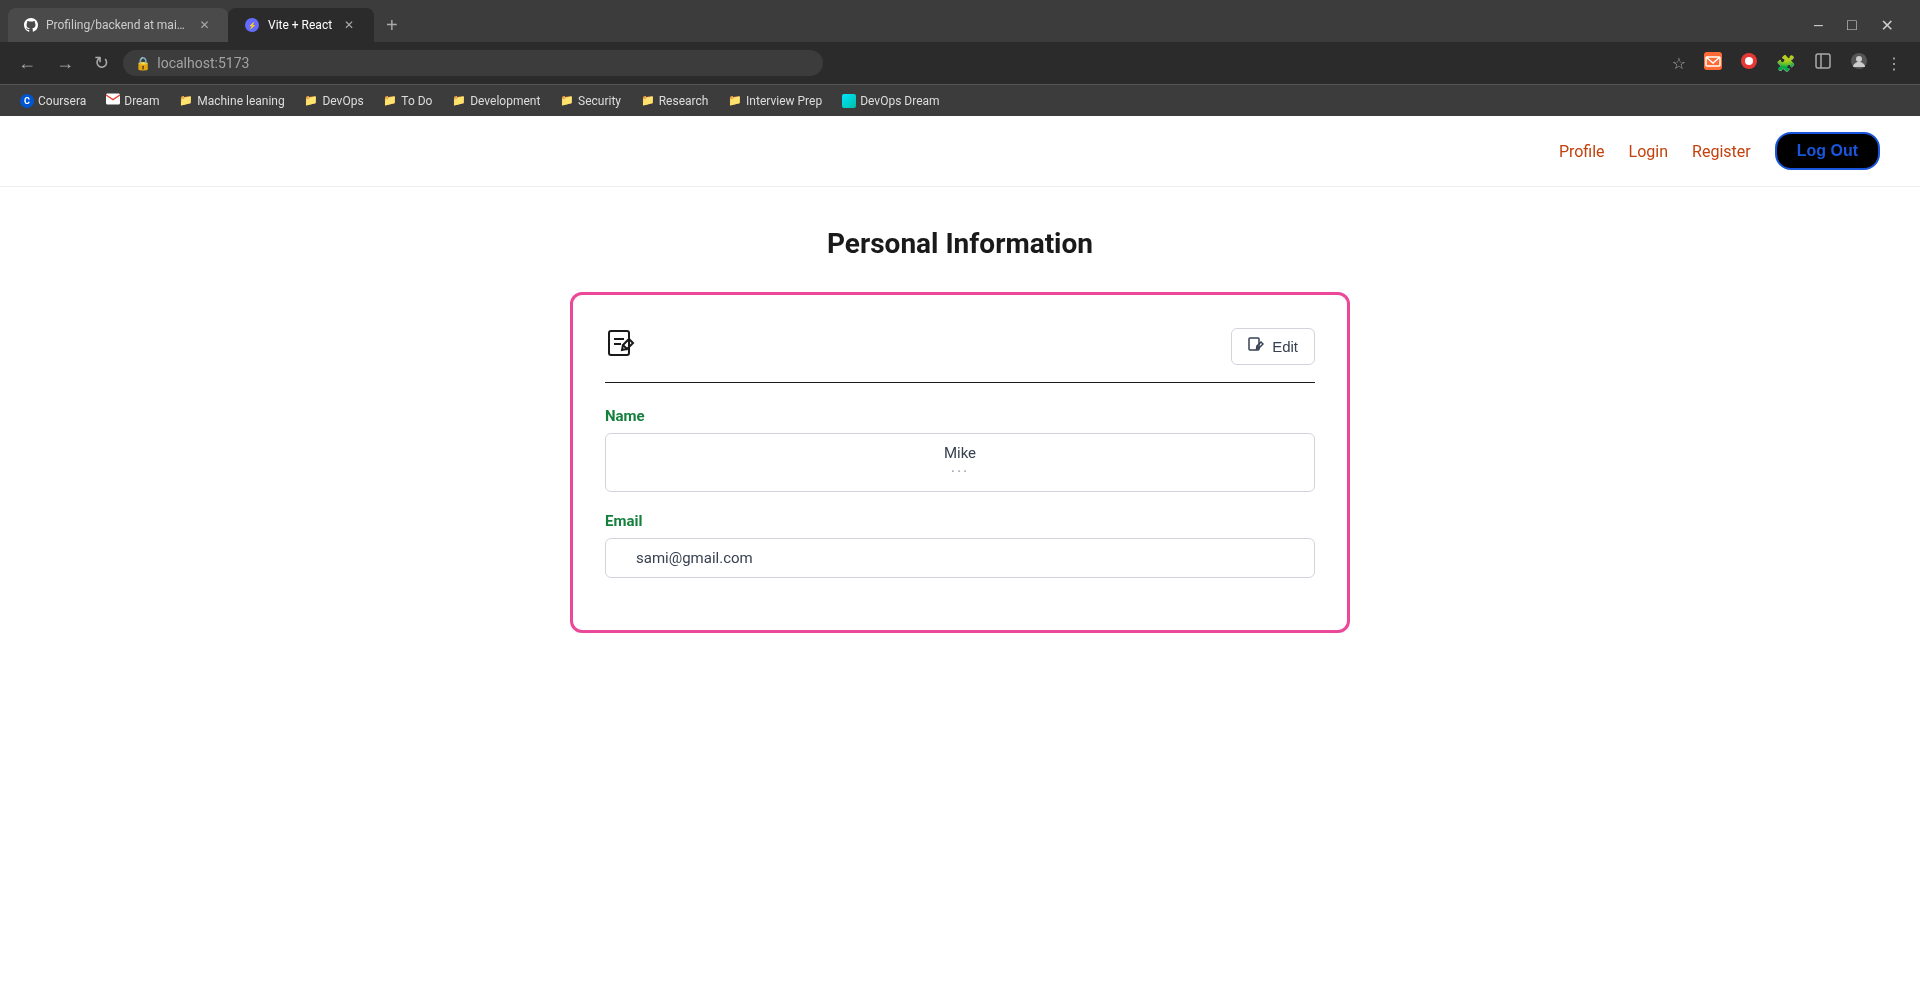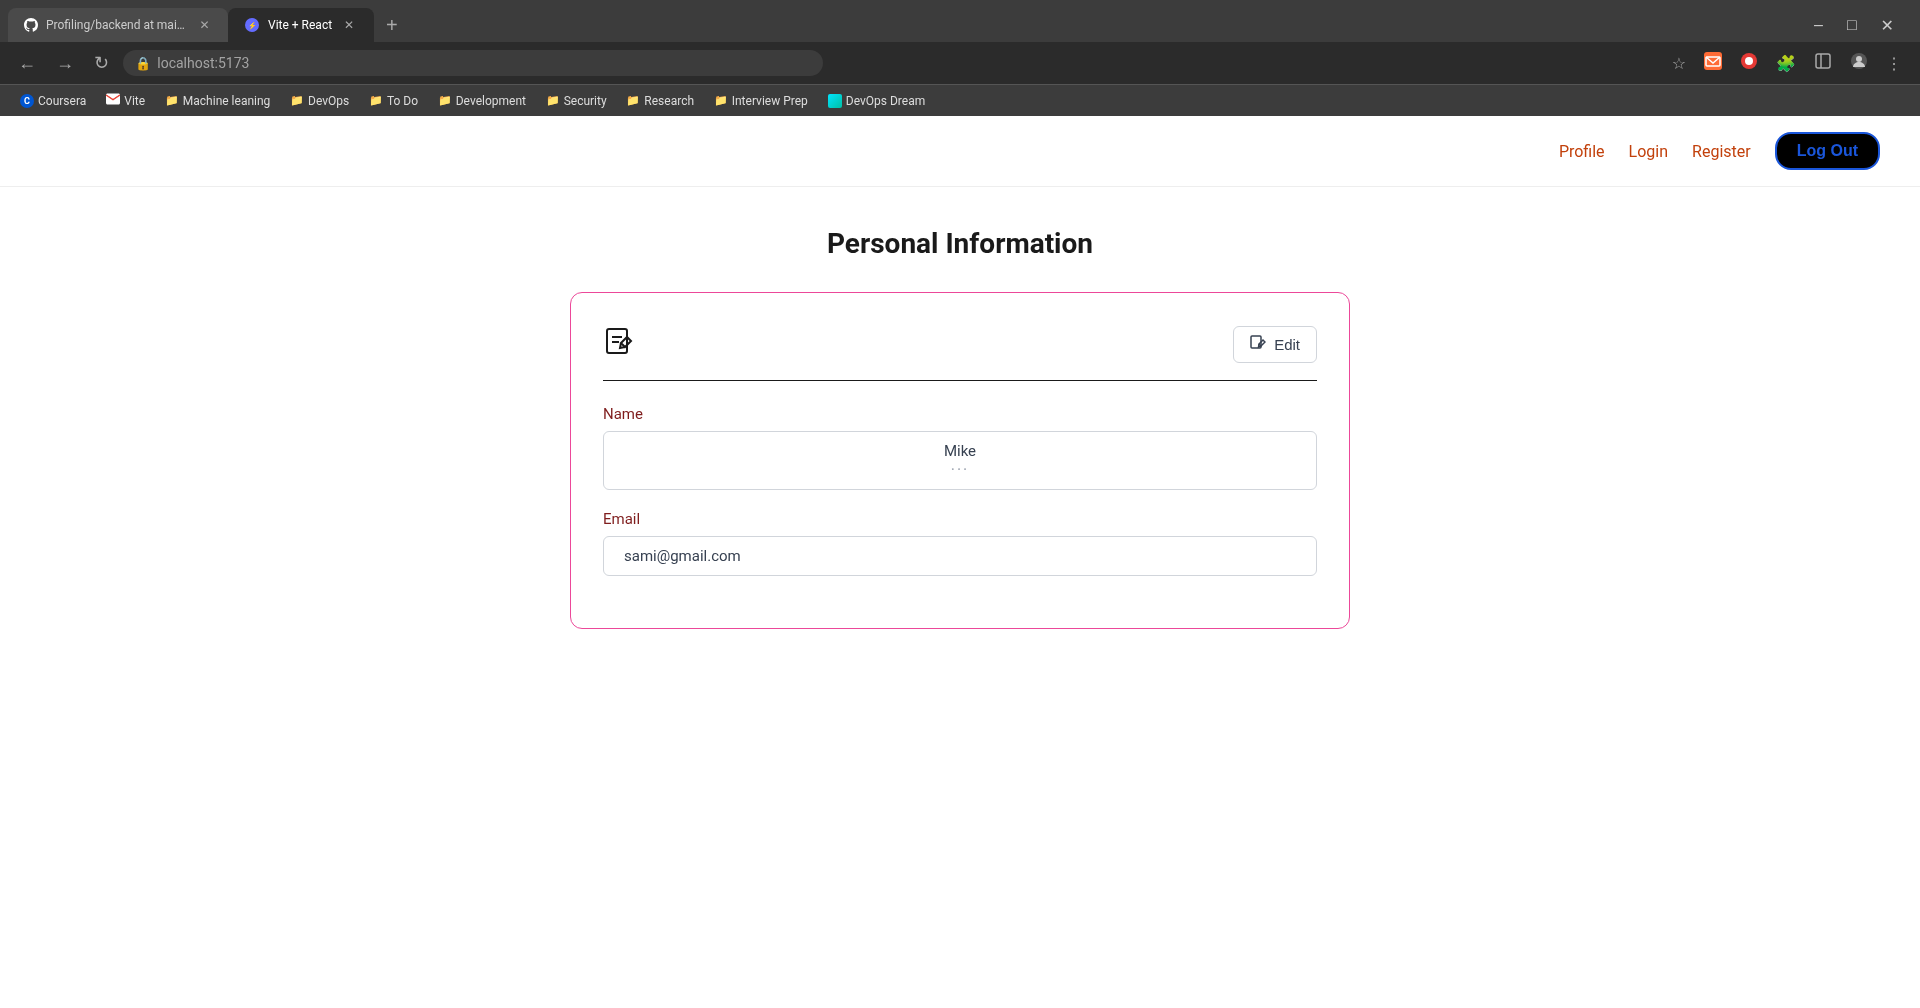--- a/index.html
+++ b/index.html
@@ -38,32 +38,32 @@
     
     .navbar { display: flex; align-items: center; justify-content: flex-end; padding: 16px 40px; border-bottom: 1px solid #eee; gap: 24px; }
     .nav-link { color: #c2410c; text-decoration: none; font-size: 16px; cursor: pointer; }
     .logout-btn { border: 2px solid #1a56db; color: #1a56db; background: #000000; padding: 8px 20px; border-radius: 16px; font-size: 16px; font-weight: 700; cursor: pointer; }
 
     
     .main-content { display: flex; flex-direction: column; align-items: center; padding: 40px 20px; }
     .page-title { font-size: 28px; font-weight: 700; color: #1a1a1a; margin-bottom: 32px; text-align: right; }
 
     
-    .card { background: #fff; border: 1px solid #ec4899; border-radius: 12px; padding: 32px; width: 780px; max-width: 100%; }
+    .card { background: #fff; border: 3px solid #ec4899; border-radius: 12px; padding: 32px; width: 780px; max-width: 100%; }
     .card-header { display: flex; align-items: center; justify-content: space-between; margin-bottom: 16px; }
     .card-icon { font-size: 28px; color: #1a1a1a; }
     .edit-btn { display: flex; align-items: center; gap: 8px; border: 1px solid #d1d5db; background: #fff; padding: 8px 16px; border-radius: 6px; font-size: 15px; color: #374151; cursor: pointer; }
     .card-divider { border: none; border-top: 1px solid #1a1a1a; margin-bottom: 24px; }
 
     .field-group { margin-bottom: 20px; }
-    .field-label { font-size: 15px; font-weight: 400; color: #7f1d1d; margin-bottom: 8px; }
+    .field-label { font-size: 15px; font-weight: 700; color: #15803d; margin-bottom: 8px; }
     .field-input { width: 100%; border: 1px solid #d1d5db; border-radius: 6px; padding: 10px 14px; font-size: 15px; color: #374151; background: #fff; display: flex; align-items: center; justify-content: space-between; flex-direction: column; }
     .field-input-text { color: #374151; font-size: 15px; }
     .field-dots { color: #9ca3af; font-size: 16px; letter-spacing: 2px; }
-    .field-input-full { width: 100%; border: 1px solid #d1d5db; border-radius: 6px; padding: 10px 20px; font-size: 15px; color: #374151; background: #fff; }
+    .field-input-full { width: 100%; border: 1px solid #d1d5db; border-radius: 6px; padding: 10px 30px; font-size: 15px; color: #374151; background: #fff; }
   </style>
 </head>
 <body>
 
 <div class="browser-chrome">
 
   <div class="tab-bar">
     <div class="tab-bar-inner">
 
       <div class="tab inactive">
@@ -147,21 +147,21 @@
 
     <div class="bookmark-item">
       <span>
         <svg width="14" height="14" viewBox="0 0 18 14">
             <path d="M0 2C0 .9.9 0 2 0h14c1.1 0 2 .9 2 2v10c0 1.1-.9 2-2 2H2c-1.1 0-2-.9-2-2V2z" fill="#fff"></path>
             <path d="M0 2l9 6 9-6" stroke="#EA4335" stroke-width="2" fill="none"></path>
             <path d="M0 2v10h18V2L9 8 0 2z" fill="#fff"></path>
             <path d="M0 2l9 6 9-6" fill="none" stroke="#EA4335" stroke-width="1.5"></path>
           </svg>
       </span>
-      <span>Vite</span>
+      <span>Dream</span>
     </div>
 
     <div class="bookmark-item">
       <span class="bookmark-icon">📁</span>
       <span>Machine leaning</span>
     </div>
 
     <div class="bookmark-item">
       <span class="bookmark-icon">📁</span>
       <span>DevOps</span>

